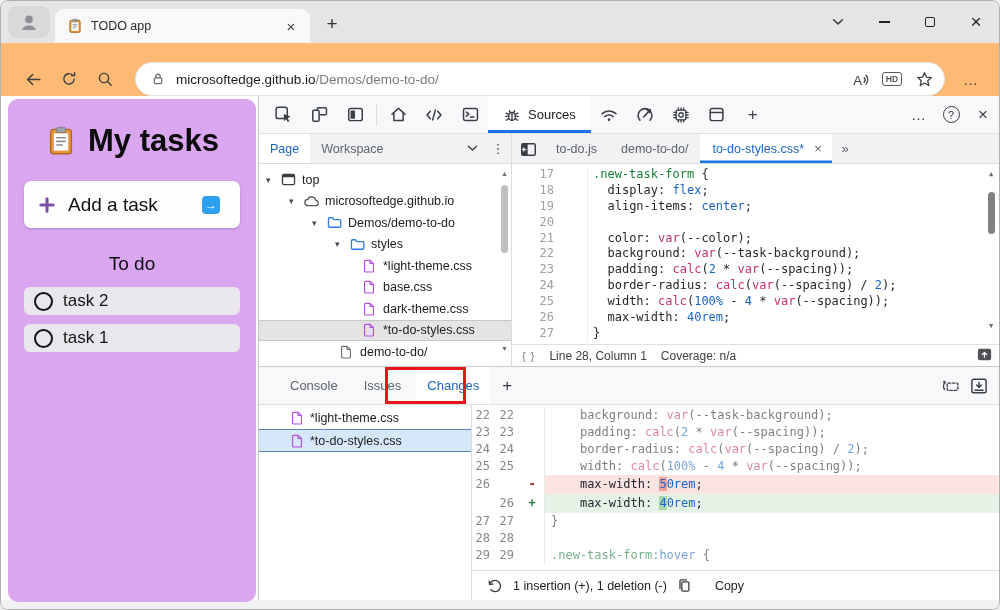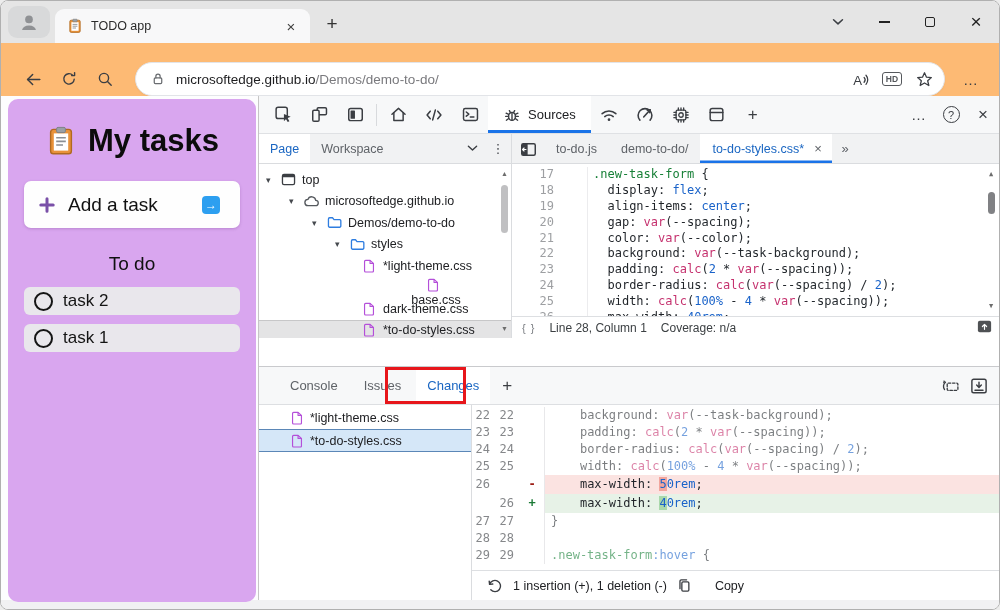--- a/index.html
+++ b/index.html
@@ -91,21 +91,21 @@
   .sg-f{color:#c5316e;}
   .sg-s{color:#188038;}
   .hl-d{background:#f2a59d;}
   .hl-i{background:#a9d8ab;}
   .ed-scroll{position:absolute;right:2px;top:6px;bottom:6px;width:12px;display:flex;flex-direction:column;align-items:center;font-size:7px;color:#6d6d6d;}
   .status-bar{height:22px;border-top:1px solid #dddfe2;display:flex;align-items:center;font-size:12px;color:#3c4043;padding:0 6px 0 10px;gap:14px;flex:none;background:#fff;}
   .braces{color:#7a7d82;font-size:11px;letter-spacing:1px;}
   .sb-right{margin-left:auto;}
 
   
-  .drawer{height:234px;border-top:1px solid #c9cacd;display:flex;flex-direction:column;flex:none;background:#fff;margin-top:28px;}
+  .drawer{height:234px;border-top:1px solid #c9cacd;display:flex;flex-direction:column;flex:none;background:#fff;}
   .drawer-tabs{height:38px;background:#f7f8f9;border-bottom:1px solid #dddfe2;display:flex;align-items:stretch;flex:none;position:relative;padding-left:20px;}
   .drawer-tab{display:flex;align-items:center;padding:0 11px;font-size:13px;color:#5f6368;margin-right:4px;}
   .drawer-tab.active{background:#fff;color:#1a66c2;}
   .dplus{width:26px;display:flex;align-items:center;justify-content:center;font-size:17px;color:#3b3e43;}
   .annotation-box{position:absolute;left:126px;top:0;width:81px;height:37px;border:3px solid #e7161b;pointer-events:none;}
   .drawer-right{margin-left:auto;display:flex;align-items:center;margin-right:10px;gap:8px;}
 
   .drawer-body{flex:1;display:flex;min-height:0;}
   .changes-sidebar{width:213px;flex:none;border-right:1px solid #dadcdf;padding-top:1px;background:#fff;}
   .cfile{height:23px;display:flex;align-items:center;padding-left:30px;font-size:12.5px;color:#202124;}
@@ -416,21 +416,21 @@
             </div>
             <div class="tree-row" style="padding-left: 102px;">
               <span class="tree-ic">
                 <svg class="ic" width="16" height="16" viewBox="0 0 18 18" style="stroke:#b44fd9;stroke-width:1.3;">
                   <path d="M5.2 2.6 h5 L14 6.2 v8.4 a1.2 1.2 0 0 1 -1.2 1.2 H5.2 A1.2 1.2 0 0 1 4 14.6 V3.8 a1.2 1.2 0 0 1 1.2-1.2z"></path>
                   <path d="M10.2 2.8 v3.4 h3.4"></path>
                 </svg>
               </span>
               <span class="tree-label">*light-theme.css</span>
             </div>
-            <div class="tree-row" style="padding-left: 102px; flex-direction: column;">
+            <div class="tree-row" style="padding-left: 102px;">
               <span class="tree-ic">
                 <svg class="ic" width="16" height="16" viewBox="0 0 18 18" style="stroke:#b44fd9;stroke-width:1.3;">
                   <path d="M5.2 2.6 h5 L14 6.2 v8.4 a1.2 1.2 0 0 1 -1.2 1.2 H5.2 A1.2 1.2 0 0 1 4 14.6 V3.8 a1.2 1.2 0 0 1 1.2-1.2z"></path>
                   <path d="M10.2 2.8 v3.4 h3.4"></path>
                 </svg>
               </span>
               <span class="tree-label">base.css</span>
             </div>
             <div class="tree-row" style="padding-left: 102px;">
               <span class="tree-ic">
@@ -475,21 +475,20 @@
                 <div class="c-row">
                   <span class="c-ln">18</span>
                   <span class="c-code"><span class="sg-p">  </span><span class="sg-d">display</span><span class="sg-p">: </span><span class="sg-k">flex</span><span class="sg-p">;</span></span>
                 </div>
                 <div class="c-row">
                   <span class="c-ln">19</span>
                   <span class="c-code"><span class="sg-p">  </span><span class="sg-d">align-items</span><span class="sg-p">: </span><span class="sg-k">center</span><span class="sg-p">;</span></span>
                 </div>
                 <div class="c-row">
                   <span class="c-ln">20</span>
-                  <span class="c-code"><span class="sg-p">  </span><span class="sg-d">gap</span><span class="sg-p">: </span><span class="sg-f">var</span><span class="sg-p">(--spacing);</span></span>
                 </div>
                 <div class="c-row">
                   <span class="c-ln">21</span>
                   <span class="c-code"><span class="sg-p">  </span><span class="sg-d">color</span><span class="sg-p">: </span><span class="sg-f">var</span><span class="sg-p">(--color);</span></span>
                 </div>
                 <div class="c-row">
                   <span class="c-ln">22</span>
                   <span class="c-code"><span class="sg-p">  </span><span class="sg-d">background</span><span class="sg-p">: </span><span class="sg-f">var</span><span class="sg-p">(--task-background);</span></span>
                 </div>
                 <div class="c-row">

